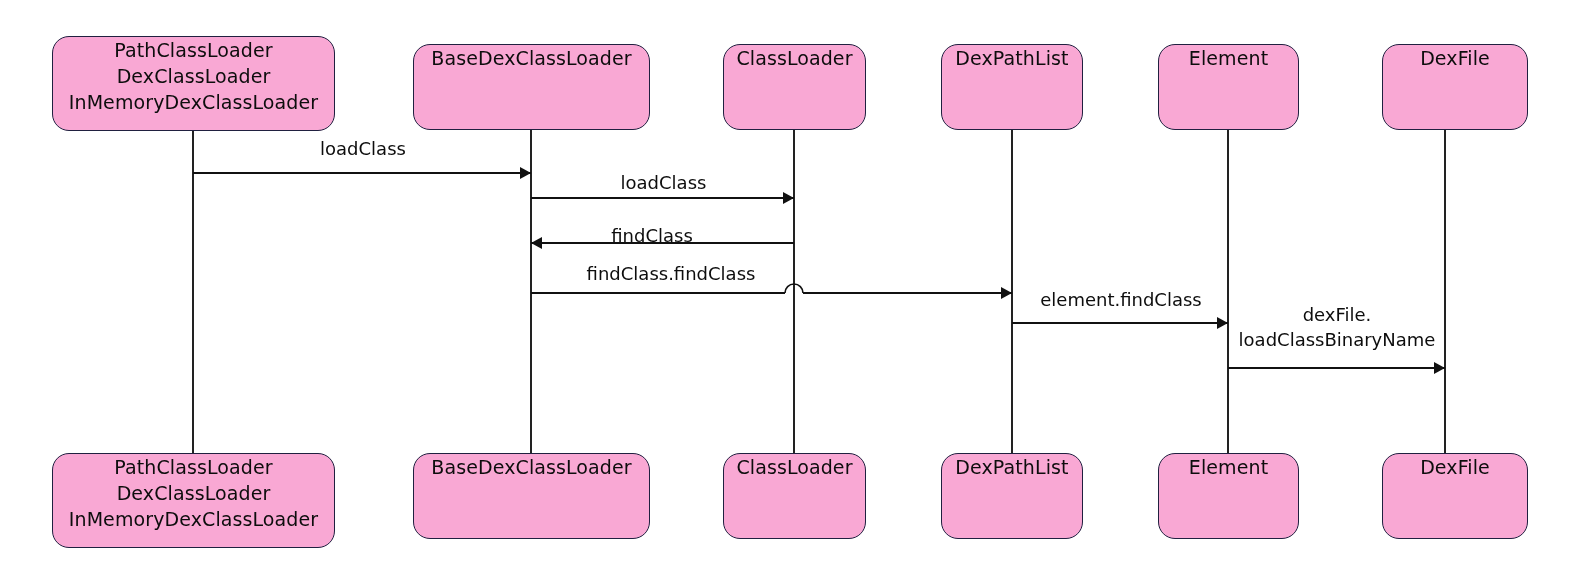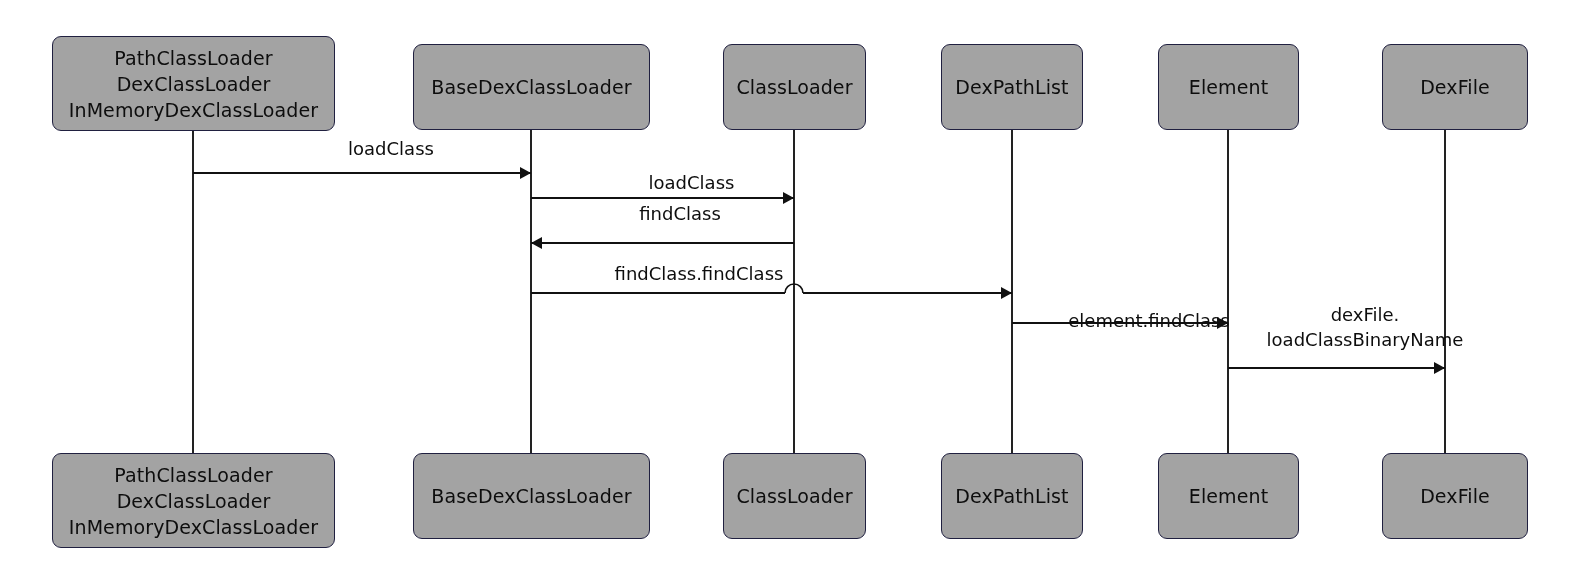--- a/index.html
+++ b/index.html
@@ -12,24 +12,23 @@
     width: 1578px;
     height: 580px;
     background: #ffffff;
     font-family: "DejaVu Sans", "Liberation Sans", sans-serif;
     overflow: hidden;
   }
   .participant-box {
     position: absolute;
     box-sizing: border-box;
     border: 1.4px solid #202040;
-    border-radius: 9px;
-    background: #a3a3a3;
+    border-radius: 17px;
+    background: #f9a8d4;
     display: flex;
-    align-items: center;
     justify-content: center;
     z-index: 3;
   }
   .participant-label {
     color: #0d0d0d;
     font-size: 19px;
     line-height: 26px;
     text-align: center;
     white-space: pre-line;
     letter-spacing: 0.1px;
@@ -47,21 +46,20 @@
     z-index: 2;
   }
   .msg-label {
     position: absolute;
     color: #0d0d0d;
     font-size: 18px;
     line-height: 25px;
     text-align: center;
     white-space: pre-line;
     z-index: 4;
-    padding-left: 28px;
   }
   .arrowhead {
     position: absolute;
     width: 0;
     height: 0;
     z-index: 2;
   }
   .arrowhead.right {
     border-top: 6px solid transparent;
     border-bottom: 6px solid transparent;
@@ -92,31 +90,31 @@
     </div>
   <div id="messages">
       <div class="msg-line" style="left: 193px; width: 338px; top: 172.2px;"></div>
       <div class="arrowhead right" style="top: 166.5px; left: 520px;"></div>
       <div class="msg-label" style="left: 195px; top: 136px; width: 336px;">loadClass</div>
       <div class="msg-line" style="left: 531px; width: 263px; top: 197.2px;"></div>
       <div class="arrowhead right" style="top: 191.5px; left: 783px;"></div>
       <div class="msg-label" style="left: 533px; top: 170px; width: 261px;">loadClass</div>
       <div class="msg-line" style="left: 531px; width: 263px; top: 242.2px;"></div>
       <div class="arrowhead left" style="top: 236.5px; left: 531px;"></div>
-      <div class="msg-label" style="left: 533px; top: 201px; width: 238px;">findClass</div>
+      <div class="msg-label" style="left: 533px; top: 223px; width: 238px;">findClass</div>
       <div class="msg-line" style="left: 531px; width: 254px; top: 292.2px;"></div>
       <div class="msg-line" style="left: 803px; width: 209px; top: 292.2px;"></div>
       <svg class="jump-arc" width="18px" height="12px" style="left: 785px; top: 284px;">
         <path d="M 0 9 A 9 9 0 0 1 18 9" fill="none" stroke="#111111" stroke-width="1.6"></path>
       </svg>
       <div class="arrowhead right" style="top: 286.5px; left: 1001px;"></div>
       <div class="msg-label" style="left: 533px; top: 261px; width: 276px;">findClass.findClass</div>
       <div class="msg-line" style="left: 1012px; width: 216px; top: 322.2px;"></div>
       <div class="arrowhead right" style="top: 316.5px; left: 1217px;"></div>
-      <div class="msg-label" style="left: 1014px; top: 287px; width: 214px; margin-top: 21px;">element.findClass</div>
+      <div class="msg-label" style="left: 1014px; top: 287px; width: 214px;">element.findClass</div>
       <div class="msg-line" style="left: 1228px; width: 217px; top: 367.2px;"></div>
       <div class="arrowhead right" style="top: 361.5px; left: 1434px;"></div>
       <div class="msg-label" style="left: 1212px; top: 302px; width: 250px; text-align: center;">dexFile.
 loadClassBinaryName</div>
     </div>
   <div id="boxes">
       <div class="participant-box" style="left: 52px; width: 283px; top: 36px; height: 95px;">
         <div class="participant-label">PathClassLoader
 DexClassLoader
 InMemoryDexClassLoader</div>

